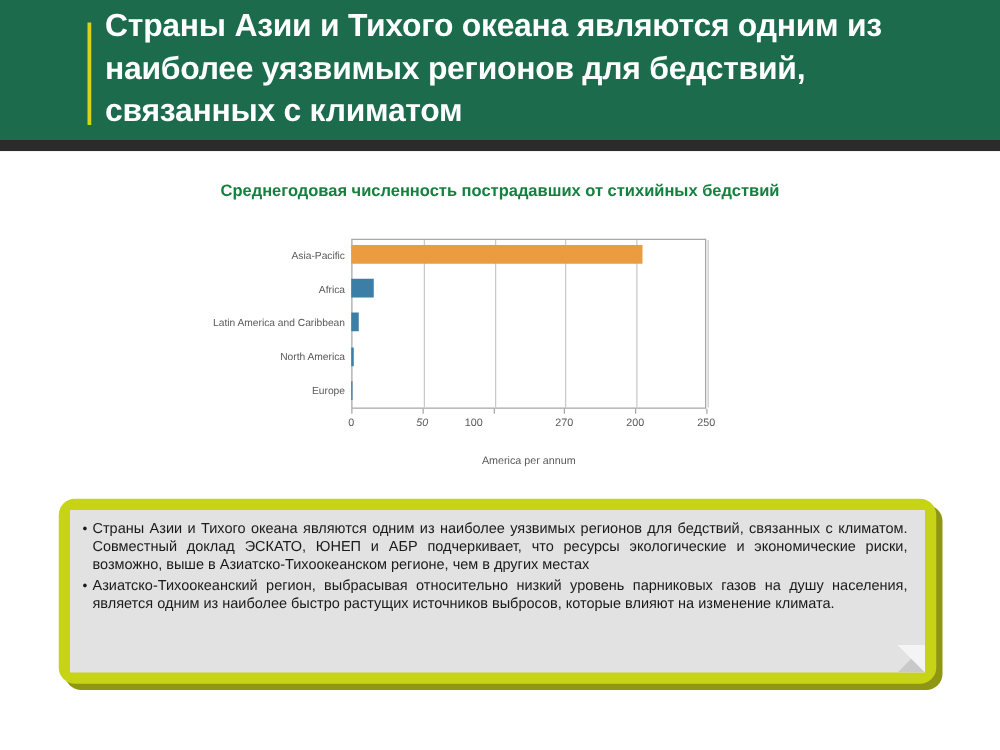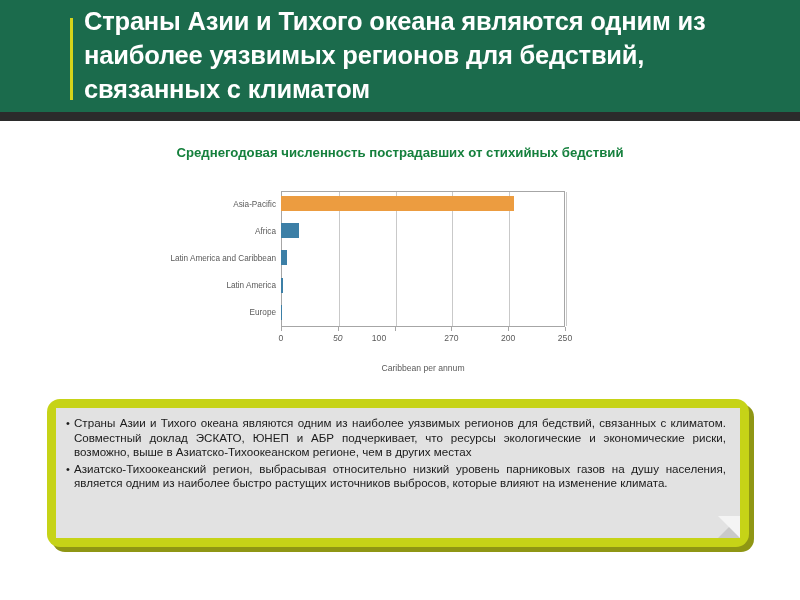--- a/index.html
+++ b/index.html
@@ -244,21 +244,21 @@
     <span>Среднегодовая численность пострадавших от стихийных бедствий</span>
     <br>
   </div>
 
   <div class="chart-canvas">
 
     <div class="ylabels-layer" id="ylabels">
         <div class="ylabel" style="top: 8.6px;">Asia-Pacific</div>
         <div class="ylabel" style="top: 35.8px;">Africa</div>
         <div class="ylabel" style="top: 63px;">Latin America and Caribbean</div>
-        <div class="ylabel" style="top: 90.2px;">Latin America</div>
+        <div class="ylabel" style="top: 90.2px;">North America</div>
         <div class="ylabel" style="top: 117.4px;">Europe</div>
       </div>
 
     <div class="plot-frame" id="plotframe">
         <div class="gridline" style="left: 56.8px;"></div>
         <div class="gridline" style="left: 113.6px;"></div>
         <div class="gridline" style="left: 170.4px;"></div>
         <div class="gridline" style="left: 227.2px;"></div>
         <div class="gridline" style="left: 284px;"></div>
       </div>
@@ -289,21 +289,21 @@
         <div class="xtick-mark" style="left: 394.6px;"></div>
         <div class="xtick" style="left: 359px;">100</div>
         <div class="xtick-mark" style="left: 451.4px;"></div>
         <div class="xtick" style="left: 431.4px;">270</div>
         <div class="xtick-mark" style="left: 508.2px;"></div>
         <div class="xtick" style="left: 488.2px;">200</div>
         <div class="xtick-mark" style="left: 565px;"></div>
         <div class="xtick" style="left: 545px;">250</div>
       </div>
 
-    <div class="xaxis-label">Caribbean per annum</div>
+    <div class="xaxis-label">America per annum</div>
   </div>
 </div>
 
 <div class="textbox-shadow"></div>
 <div class="textbox">
   <div class="textbox-inner">
 
     <div class="bullet-item">
       <span class="bullet-dot">•</span>
       <span class="bullet-text">Страны Азии и Тихого океана являются одним из наиболее уязвимых регионов для бедствий, связанных с климатом. Совместный доклад ЭСКАТО, ЮНЕП и АБР подчеркивает, что ресурсы экологические и экономические риски, возможно, выше в Азиатско-Тихоокеанском регионе, чем в других местах</span>

